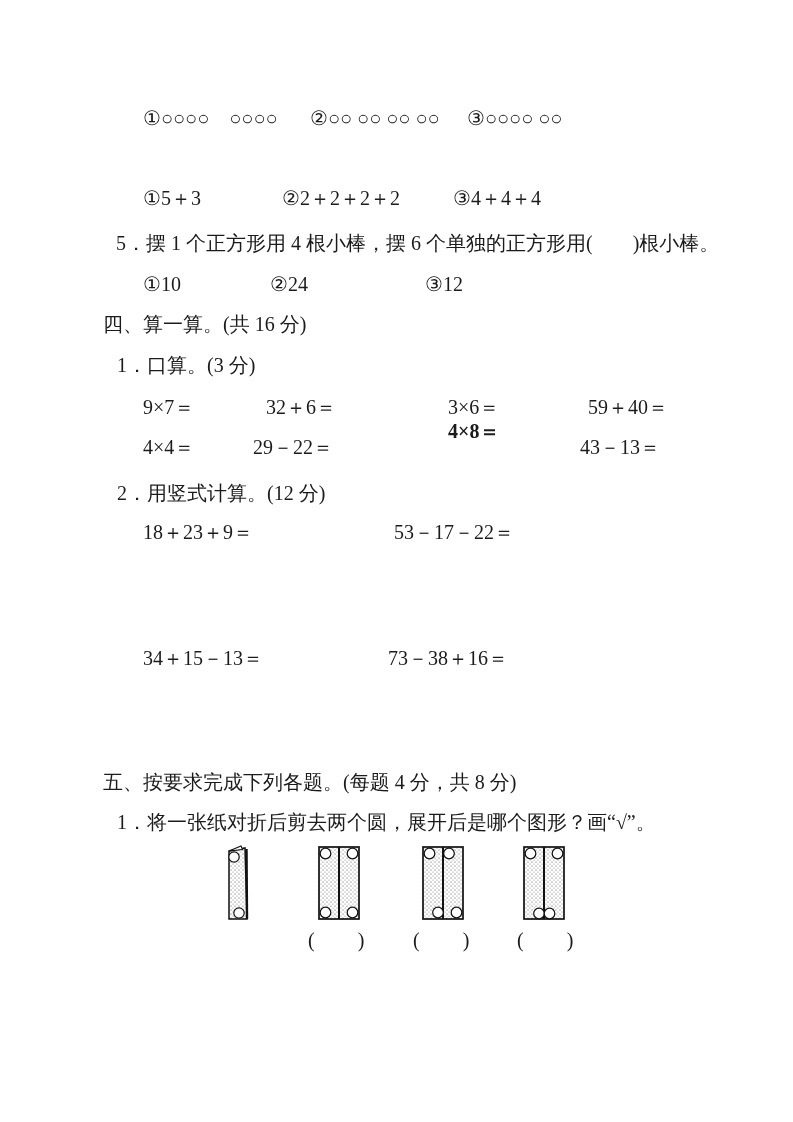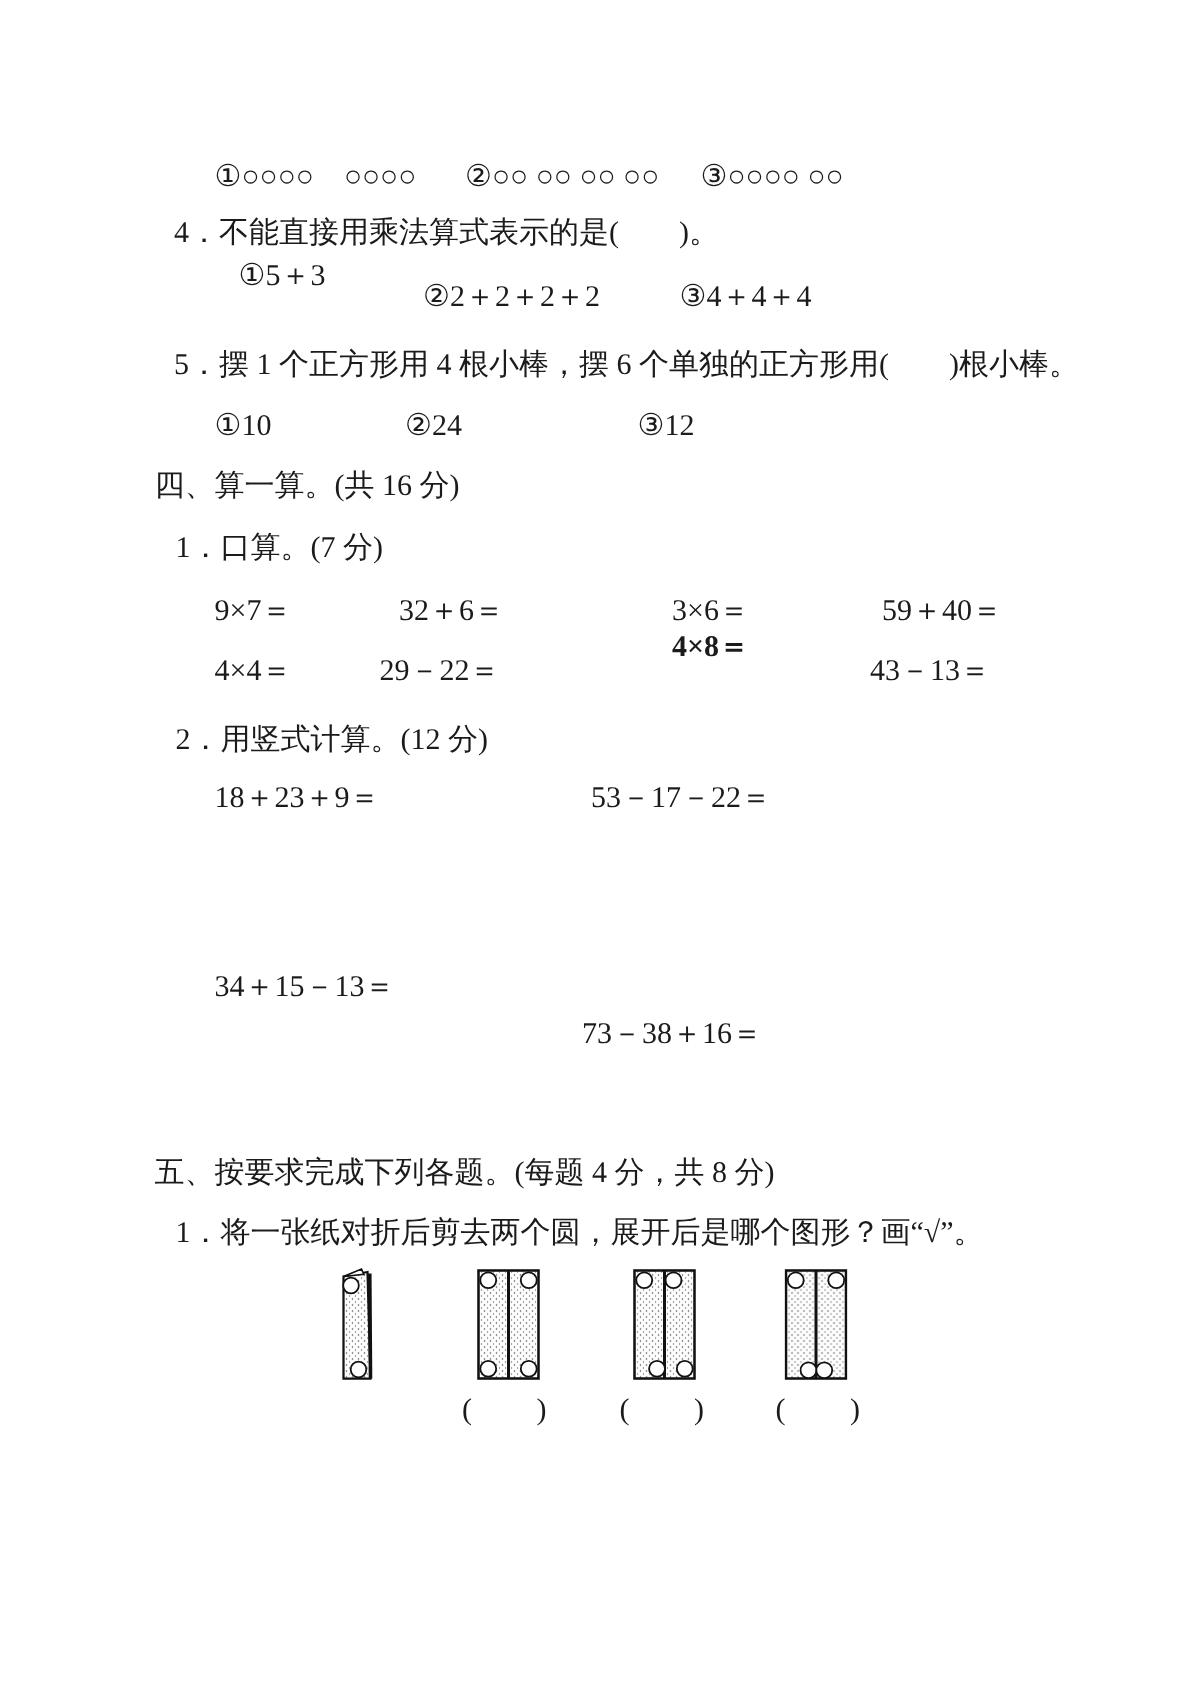--- a/index.html
+++ b/index.html
@@ -18,47 +18,46 @@
 </style>
 </head>
 <body>
 
 <div class="page">
 
   <div class="line" style="left:143px;top:105px;">①○○○○　○○○○</div>
   <div class="line" style="left:310px;top:105px;">②○○ ○○ ○○ ○○</div>
   <div class="line" style="left:467px;top:105px;">③○○○○ ○○</div>
 
-  <div class="line" style="left:116px;top:142px;">4．不能直接用乘法算式表示的是(　　)。</div>
-  <div class="line" style="left:143px;top:171px;margin-left:16px;">①5＋3</div>
+  <div class="line" style="left:143px;top:185px;">①5＋3</div>
   <div class="line" style="left:282px;top:185px;">②2＋2＋2＋2</div>
   <div class="line" style="left:453px;top:185px;">③4＋4＋4</div>
 
   <div class="line" style="left:116px;top:230px;">5．摆 1 个正方形用 4 根小棒，摆 6 个单独的正方形用(　　)根小棒。</div>
   <div class="line" style="left:143px;top:271px;">①10</div>
   <div class="line" style="left:270px;top:271px;text-align:center;">②24</div>
   <div class="line" style="left:425px;top:271px;">③12</div>
 
   <div class="line" style="left:103px;top:311px;">四、算一算。(共 16 分)</div>
 
-  <div class="line" style="left:117px;top:352px;">1．口算。(7 分)</div>
+  <div class="line" style="left:117px;top:352px;">1．口算。(3 分)</div>
   <div class="line" style="left:143px;top:394px;">9×7＝</div>
   <div class="line" style="left:266px;top:394px;">32＋6＝</div>
   <div class="line" style="left:448px;top:394px;">3×6＝</div>
   <div class="line" style="left:588px;top:394px;">59＋40＝</div>
   <div class="line" style="left:143px;top:434px;">4×4＝</div>
   <div class="line" style="left:253px;top:434px;">29－22＝</div>
   <div class="line" style="left:448px;top:418px;font-weight:bold;">4×8＝</div>
   <div class="line" style="left:580px;top:434px;">43－13＝</div>
 
   <div class="line" style="left:117px;top:480px;">2．用竖式计算。(12 分)</div>
   <div class="line" style="left:143px;top:519px;">18＋23＋9＝</div>
   <div class="line" style="left:394px;top:519px;">53－17－22＝</div>
   <div class="line" style="left:143px;top:645px;">34＋15－13＝</div>
-  <div class="line" style="left:388px;top:645px;margin-top:31px;">73－38＋16＝</div>
+  <div class="line" style="left:388px;top:645px;">73－38＋16＝</div>
 
   <div class="line" style="left:103px;top:769px;">五、按要求完成下列各题。(每题 4 分，共 8 分)</div>
   <div class="line" style="left:117px;top:809px;">1．将一张纸对折后剪去两个圆，展开后是哪个图形？画“√”。</div>
 
   <span class="fig" style="left:226px;top:845px;">
     <svg width="24" height="76" viewBox="0 0 24 76">
       <defs>
         <pattern id="p1" width="4" height="4" patternUnits="userSpaceOnUse">
           <circle cx="1" cy="1" r="0.55" fill="#444"></circle>
           <circle cx="3" cy="3" r="0.5" fill="#6a6a6a"></circle>

